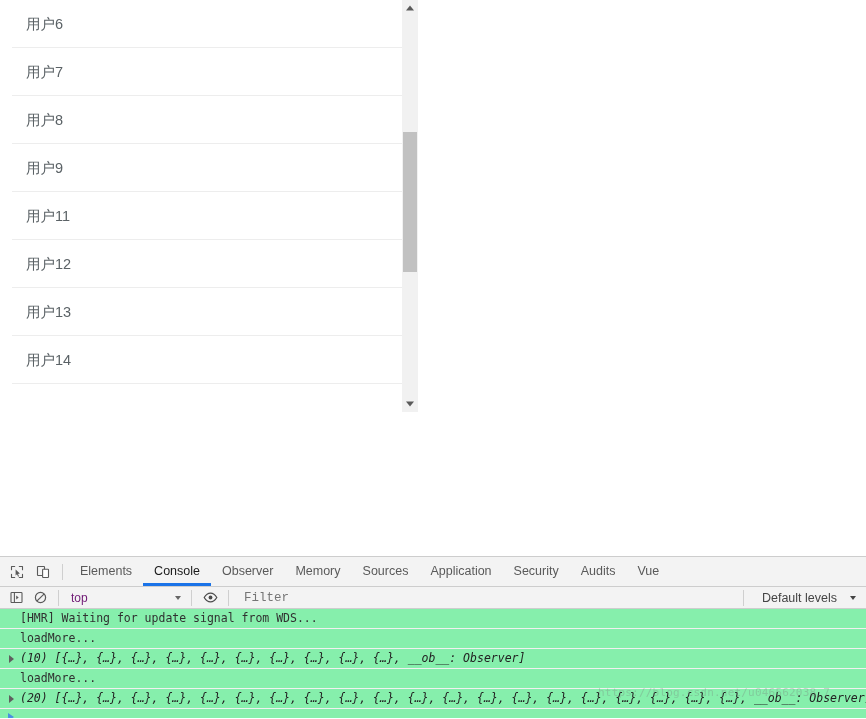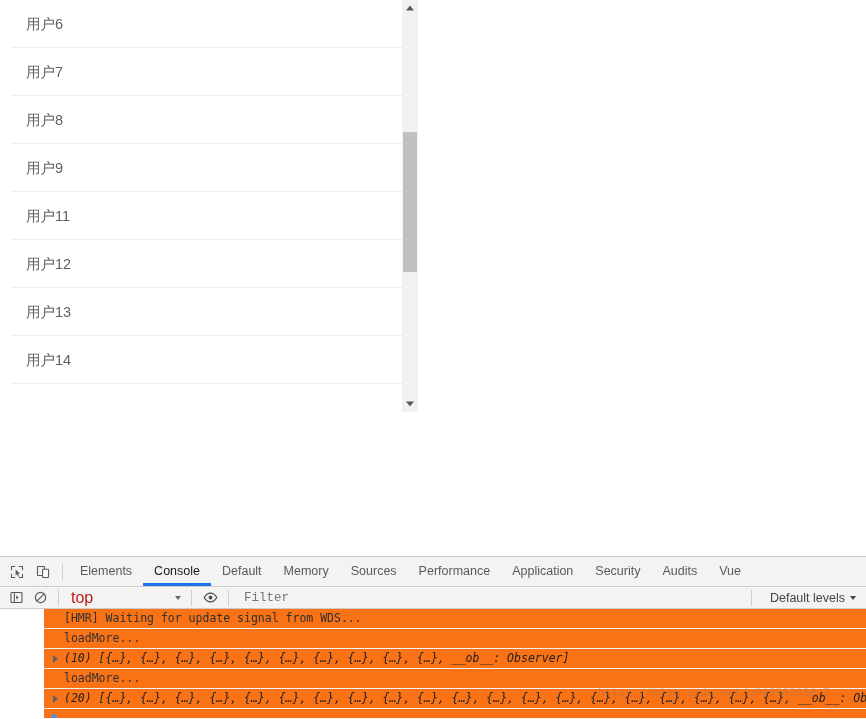--- a/index.html
+++ b/index.html
@@ -154,22 +154,22 @@
     align-items: center;
     white-space: nowrap;
   }
   .dt-filterbar .dt-iconbtn { width: 24px; height: 20px; }
   .ctx-select {
     display: inline-flex;
     align-items: center;
     justify-content: space-between;
     width: 120px;
     height: 18px;
-    font-size: 16px;
-    color: #b91c1c;
+    font-size: 12px;
+    color: #701a75;
     padding: 0 4px 0 6px;
     flex: 0 0 auto;
   }
   .ctx-caret {
     width: 0; height: 0;
     border-left: 3.5px solid transparent;
     border-right: 3.5px solid transparent;
     border-top: 4.5px solid #666;
   }
   .filter-input {
@@ -180,40 +180,39 @@
     color: #9a9a9a;
     padding-left: 9px;
     background: transparent;
     border: none;
     outline: none;
     font-family: Liberation Mono, monospace;
   }
   .levels {
     display: inline-flex;
     align-items: center;
-    gap: 5px;
+    gap: 13px;
     font-size: 12.5px;
     color: #444;
     padding: 0 10px 0 12px;
     flex: 0 0 auto;
   }
   .levels-caret {
     width: 0; height: 0;
     border-left: 3.5px solid transparent;
     border-right: 3.5px solid transparent;
     border-top: 4.5px solid #444;
   }
 
   
   .console-area {
     position: relative;
     height: 109px;
-    background: #f97316;
-    overflow: hidden;
-    margin-left: 44px;
+    background: #86efac;
+    overflow: hidden;
   }
   .console-row {
     position: relative;
     min-height: 19px;
     line-height: 19px;
     padding-left: 20px;
     padding-right: 4px;
     border-bottom: 1px solid #f0f0f0;
     font-family: "DejaVu Sans Mono", "Liberation Mono", monospace;
     font-size: 11.5px;
@@ -308,24 +307,23 @@
         <rect x="1.5" y="1.5" width="7" height="9" rx="0.6" fill="none" stroke="#5a5a5a" stroke-width="1.1"></rect>
         <rect x="6.6" y="4.2" width="5.9" height="8.3" rx="0.6" fill="#ffffff" stroke="#5a5a5a" stroke-width="1.1"></rect>
       </svg>
     </div>
 
     <div class="dt-sep"></div>
 
     <div id="dt-tabs" style="display:flex;align-items:center;justify-content:center;">
         <div class="dt-tab">Elements</div>
         <div class="dt-tab active">Console</div>
-        <div class="dt-tab">Default</div>
+        <div class="dt-tab">Observer</div>
         <div class="dt-tab">Memory</div>
         <div class="dt-tab">Sources</div>
-        <div class="dt-tab">Performance</div>
         <div class="dt-tab">Application</div>
         <div class="dt-tab">Security</div>
         <div class="dt-tab">Audits</div>
         <div class="dt-tab">Vue</div>
       </div>
   </div>
 
   <div class="dt-filterbar">
 
     <div class="dt-iconbtn">

